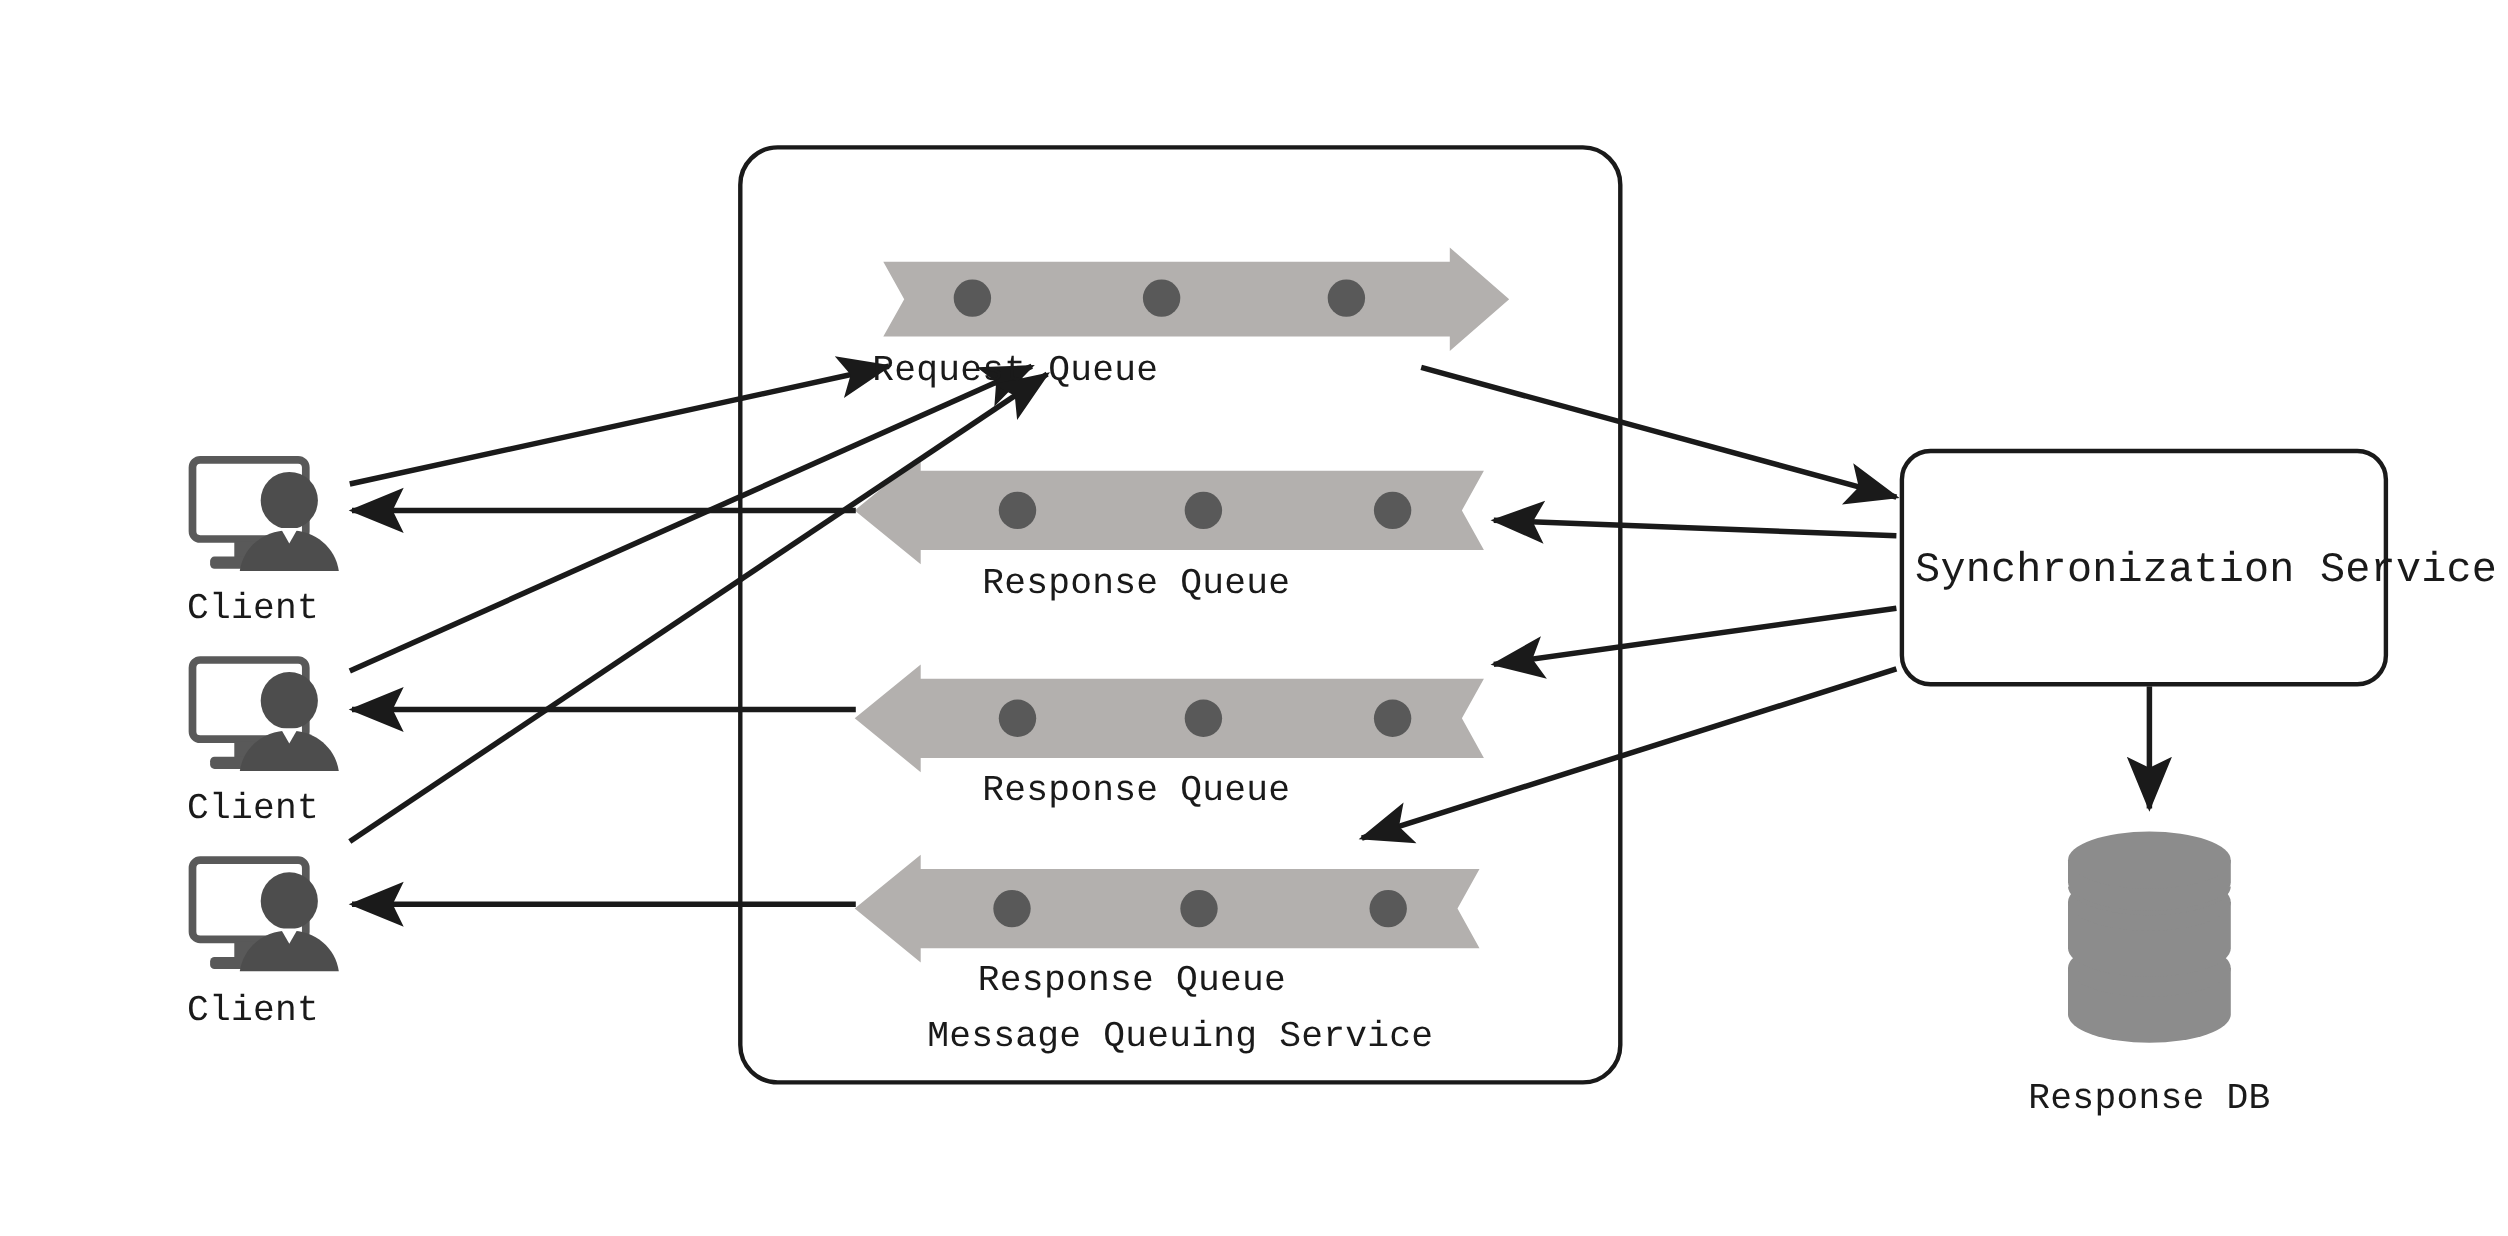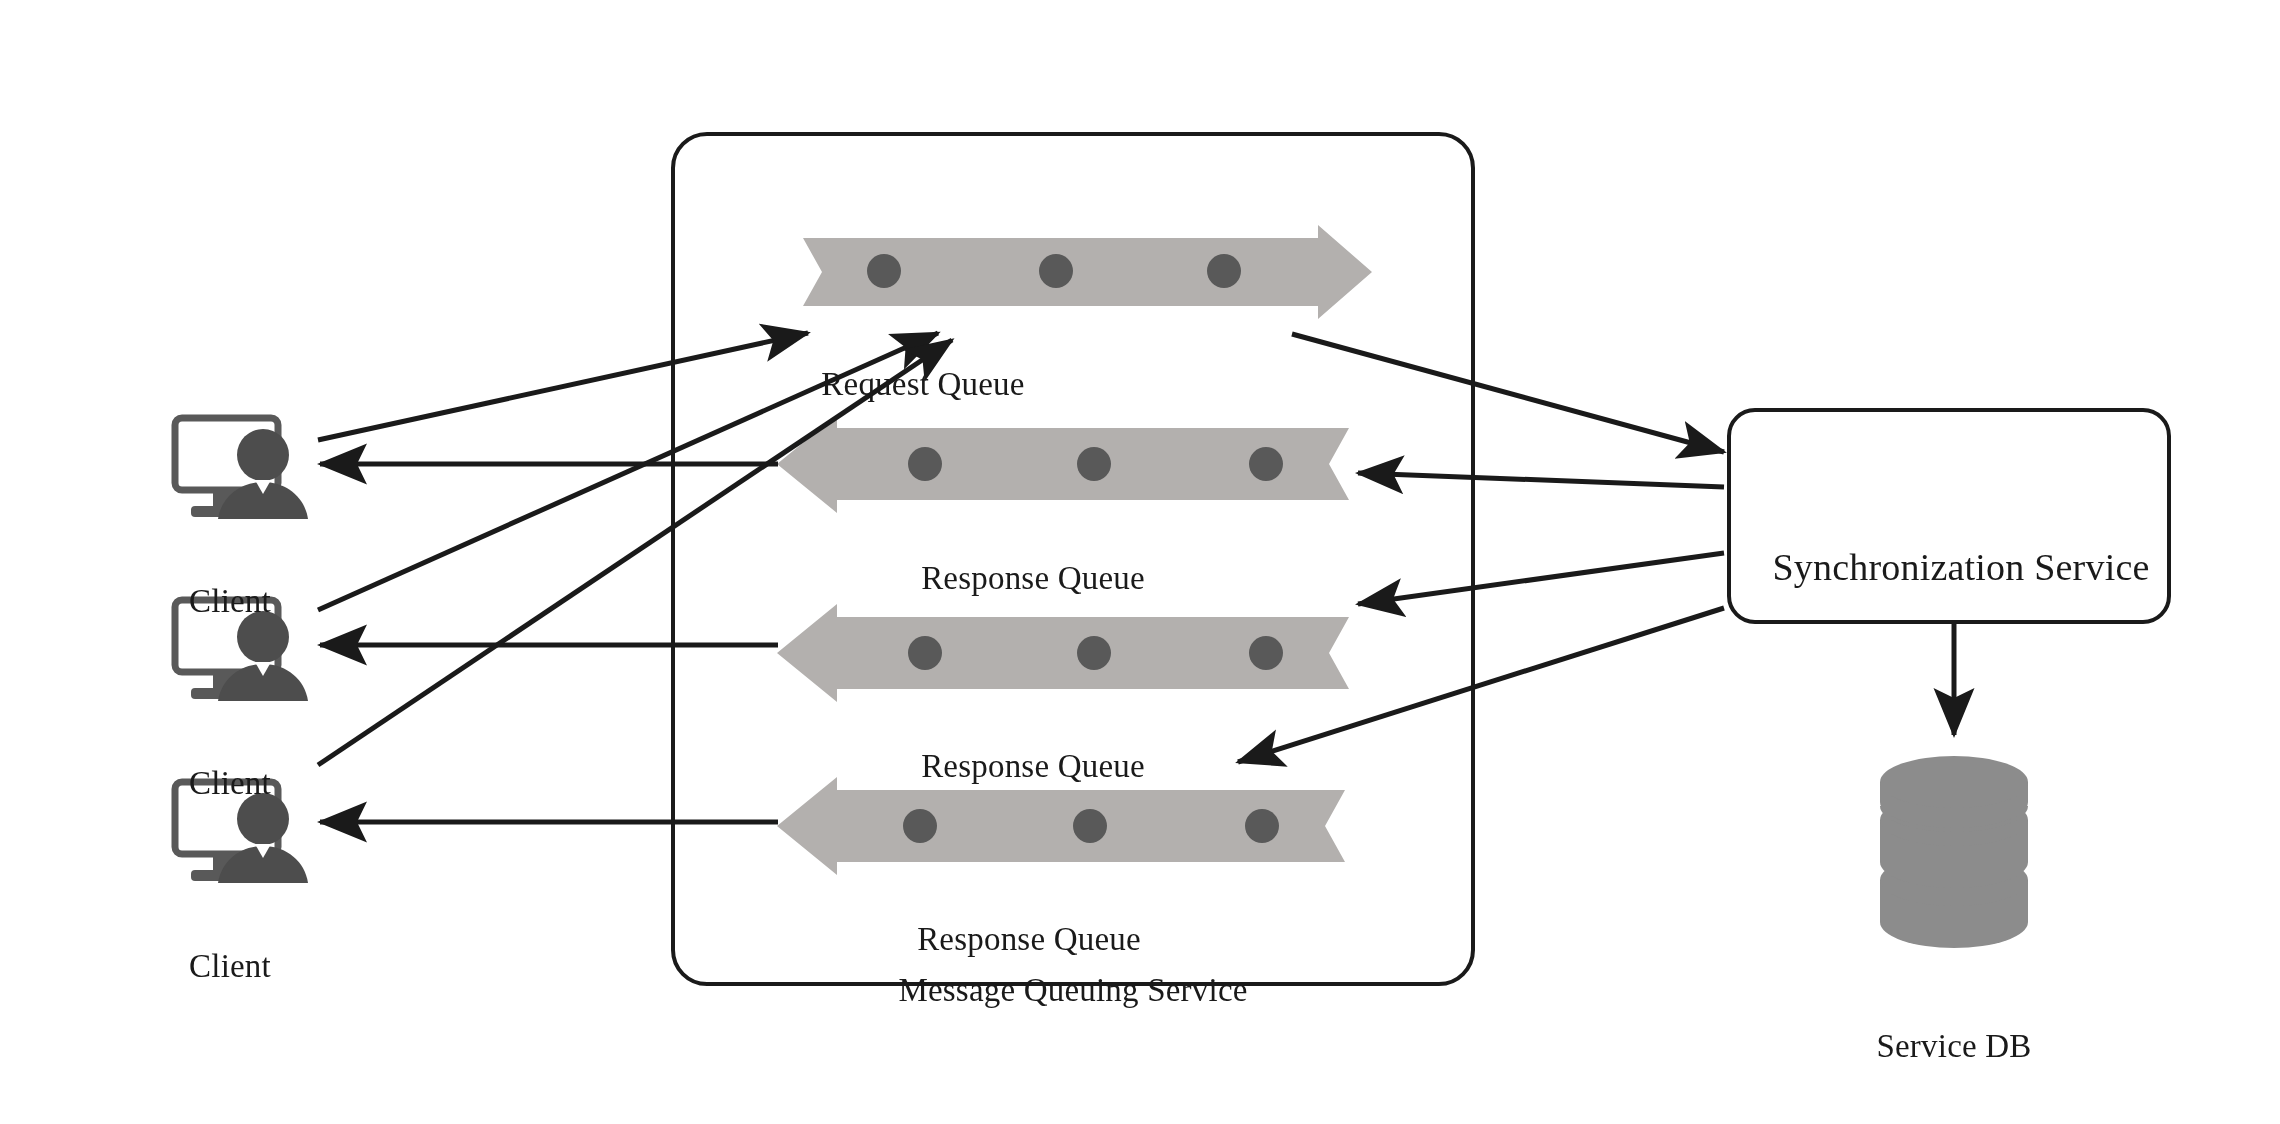--- a/index.html
+++ b/index.html
@@ -20,26 +20,25 @@
   }
   #canvas svg.layer {
     position: absolute;
     left: 0;
     top: 0;
     width: 2280px;
     height: 1124px;
   }
   .node-label {
     position: absolute;
-    font-family: Liberation Serif, serif;
+    font-family: Liberation Mono, monospace;
     color: #1a1a1a;
     white-space: nowrap;
     text-align: center;
     letter-spacing: 0.2px;
-    margin-top: 48px;
   }
 </style>
 </head>
 <body>
 
 <div id="canvas">
 
   <svg class="layer" viewBox="0 0 2280 1124">
     <defs>
       <marker id="ah" markerWidth="11" markerHeight="11" refX="9.2" refY="4.2" orient="auto" markerUnits="strokeWidth">
@@ -153,21 +152,21 @@
   <div class="node-label" style="left:823px; top:512px; width:420px; font-size:33px;">Response Queue</div>
 
   <div class="node-label" style="left:823px; top:700px; width:420px; font-size:33px;">Response Queue</div>
 
   <div class="node-label" style="left:819px; top:873px; width:420px; font-size:33px;">Response Queue</div>
 
   <div class="node-label" style="left:673px; top:924px; width:800px; font-size:33px;">Message Queuing Service</div>
 
   <div class="node-label" style="left:1741px; top:497px; width:440px; font-size:38px;">Synchronization Service</div>
 
-  <div class="node-label" style="left:1804px; top:980px; width:300px; font-size:33px;">Service DB</div>
+  <div class="node-label" style="left:1804px; top:980px; width:300px; font-size:33px;">Response DB</div>
 
   <div class="node-label" style="left:110px; top:535px; width:240px; font-size:33px;">Client</div>
 
   <div class="node-label" style="left:110px; top:717px; width:240px; font-size:33px;">Client</div>
 
   <div class="node-label" style="left:110px; top:900px; width:240px; font-size:33px;">Client</div>
 
 </div>
 
 </body></html>

